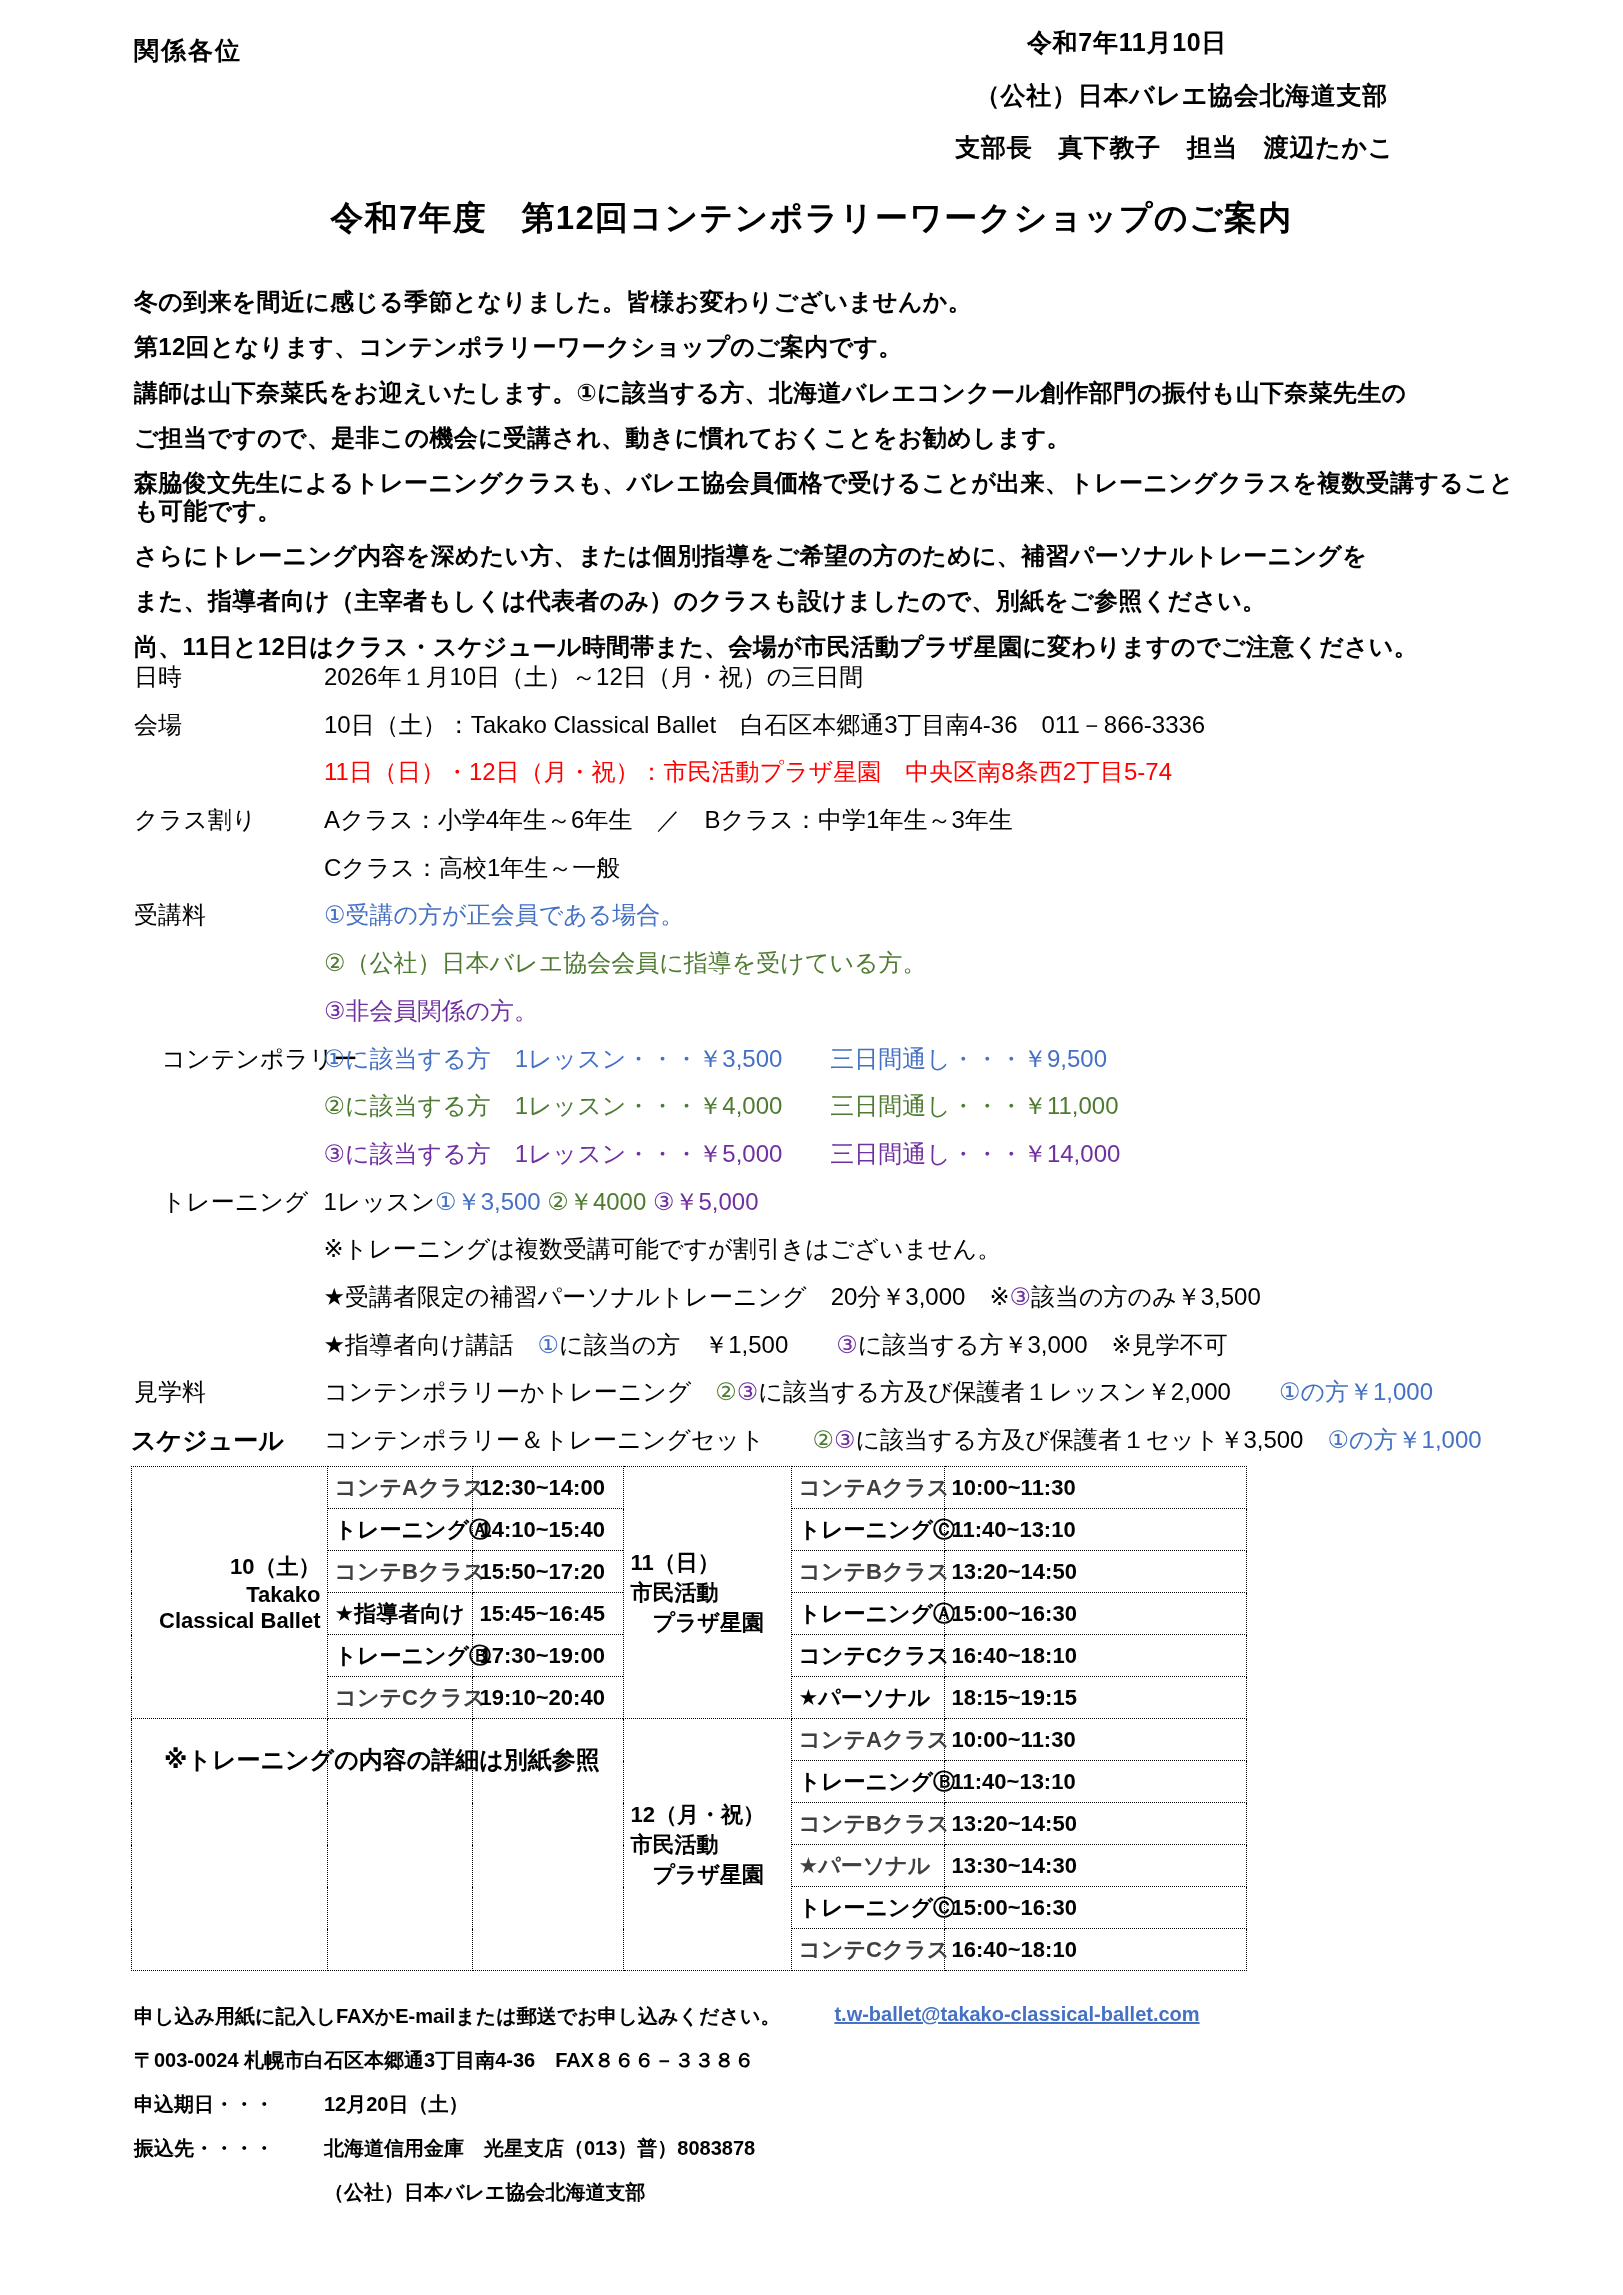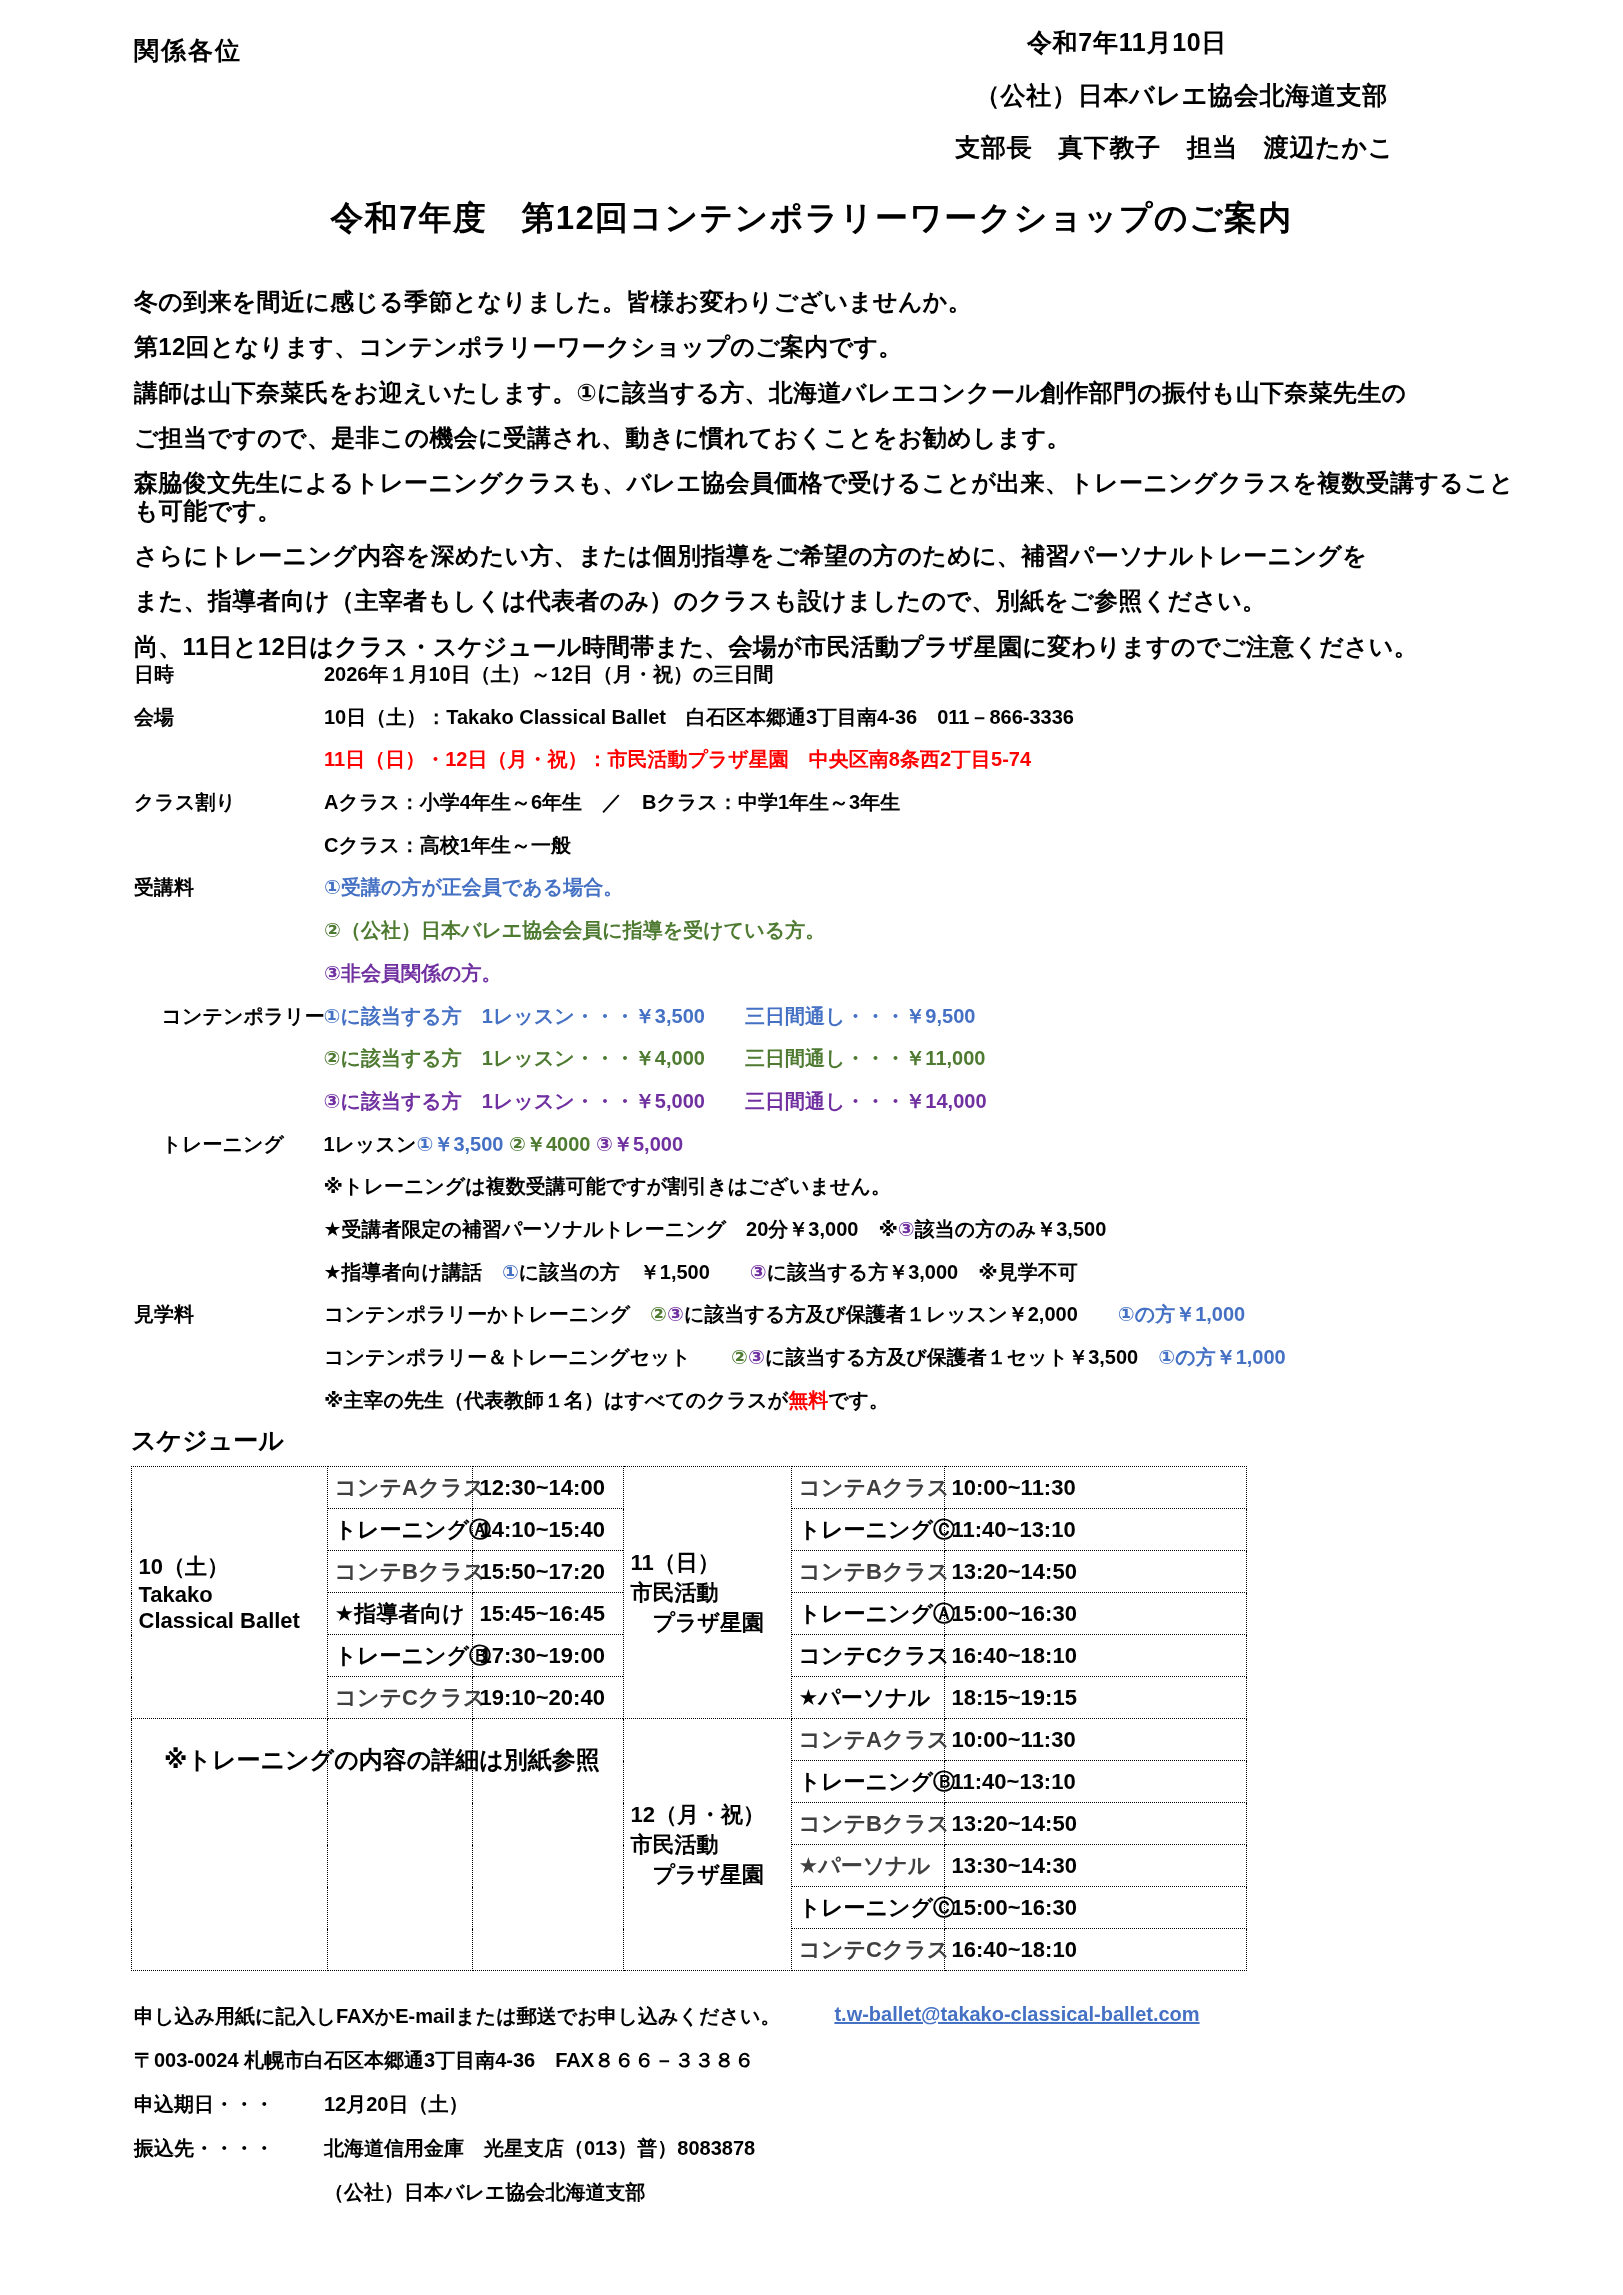--- a/index.html
+++ b/index.html
@@ -21,21 +21,21 @@
 
   
   .title { position:absolute; top:196px; left:0; width:1623px; text-align:center;
            font-size:33px; font-weight:700; letter-spacing:1.3px; }
 
   
   .intro { position:absolute; left:134px; top:288px; width:1388px; }
   .intro p { margin:0 0 17.7px 0; font-size:24px; font-weight:700; line-height:1.15; letter-spacing:0.3px;}
 
   
-  .details { position:absolute; left:134px; top:661px; width:1414px; font-size:20px; font-weight:700; }
+  .details { position:absolute; left:134px; top:661px; width:1414px; font-size:24px; font-weight:400; }
   .drow { display:flex; align-items:flex-start; margin-bottom:15.7px; }
   .dlabel { width:190px; flex:0 0 190px; white-space:nowrap; }
   .dlabel.indent { padding-left:27.5px; width:162px; flex-basis:162px; }
   .dval { flex:1; }
   .dval .sub { margin-top:15.7px; }
 
   .c-blue   { color:#4571C4; }
   .c-green  { color:#4E7B31; }
   .c-purple { color:#7030A0; }
   .c-red    { color:#FF0000; }
@@ -50,21 +50,21 @@
                    background:#ffffff; white-space:nowrap; }
   .col-day   { width:196px; }
   .col-cls   { width:145px; }
   .col-time  { width:151px; }
   .col-day2  { width:168px; }
   .col-cls2  { width:153px; }
   .col-time2 { width:302px; }
 
   td.daycell-a { background:#F6E2D4; border-right:2px solid #000; }
   td.daycell-b { background:#DCE6F1; border-right:2px solid #000; border-left:2px solid #000; }
-  td.solid-l { border-left:2px solid #000; }
+  td.solid-l { border-left:2px solid #000;text-align:right; }
   td.solid-r { border-right:2px solid #000; }
   td.solid-t { border-top:2.6px solid #000; }
   td.solid-b { border-bottom:2.6px solid #000; }
   td.gray { color:#404040; }
   td.emptyspacer { border:none; background:transparent; }
 
   .note-sched { position:absolute; left:164px; top:1744px; font-size:24px; font-weight:700; }
 
   
   .footer { position:absolute; left:134px; top:2003px; width:1414px; font-size:20px; font-weight:700; }

